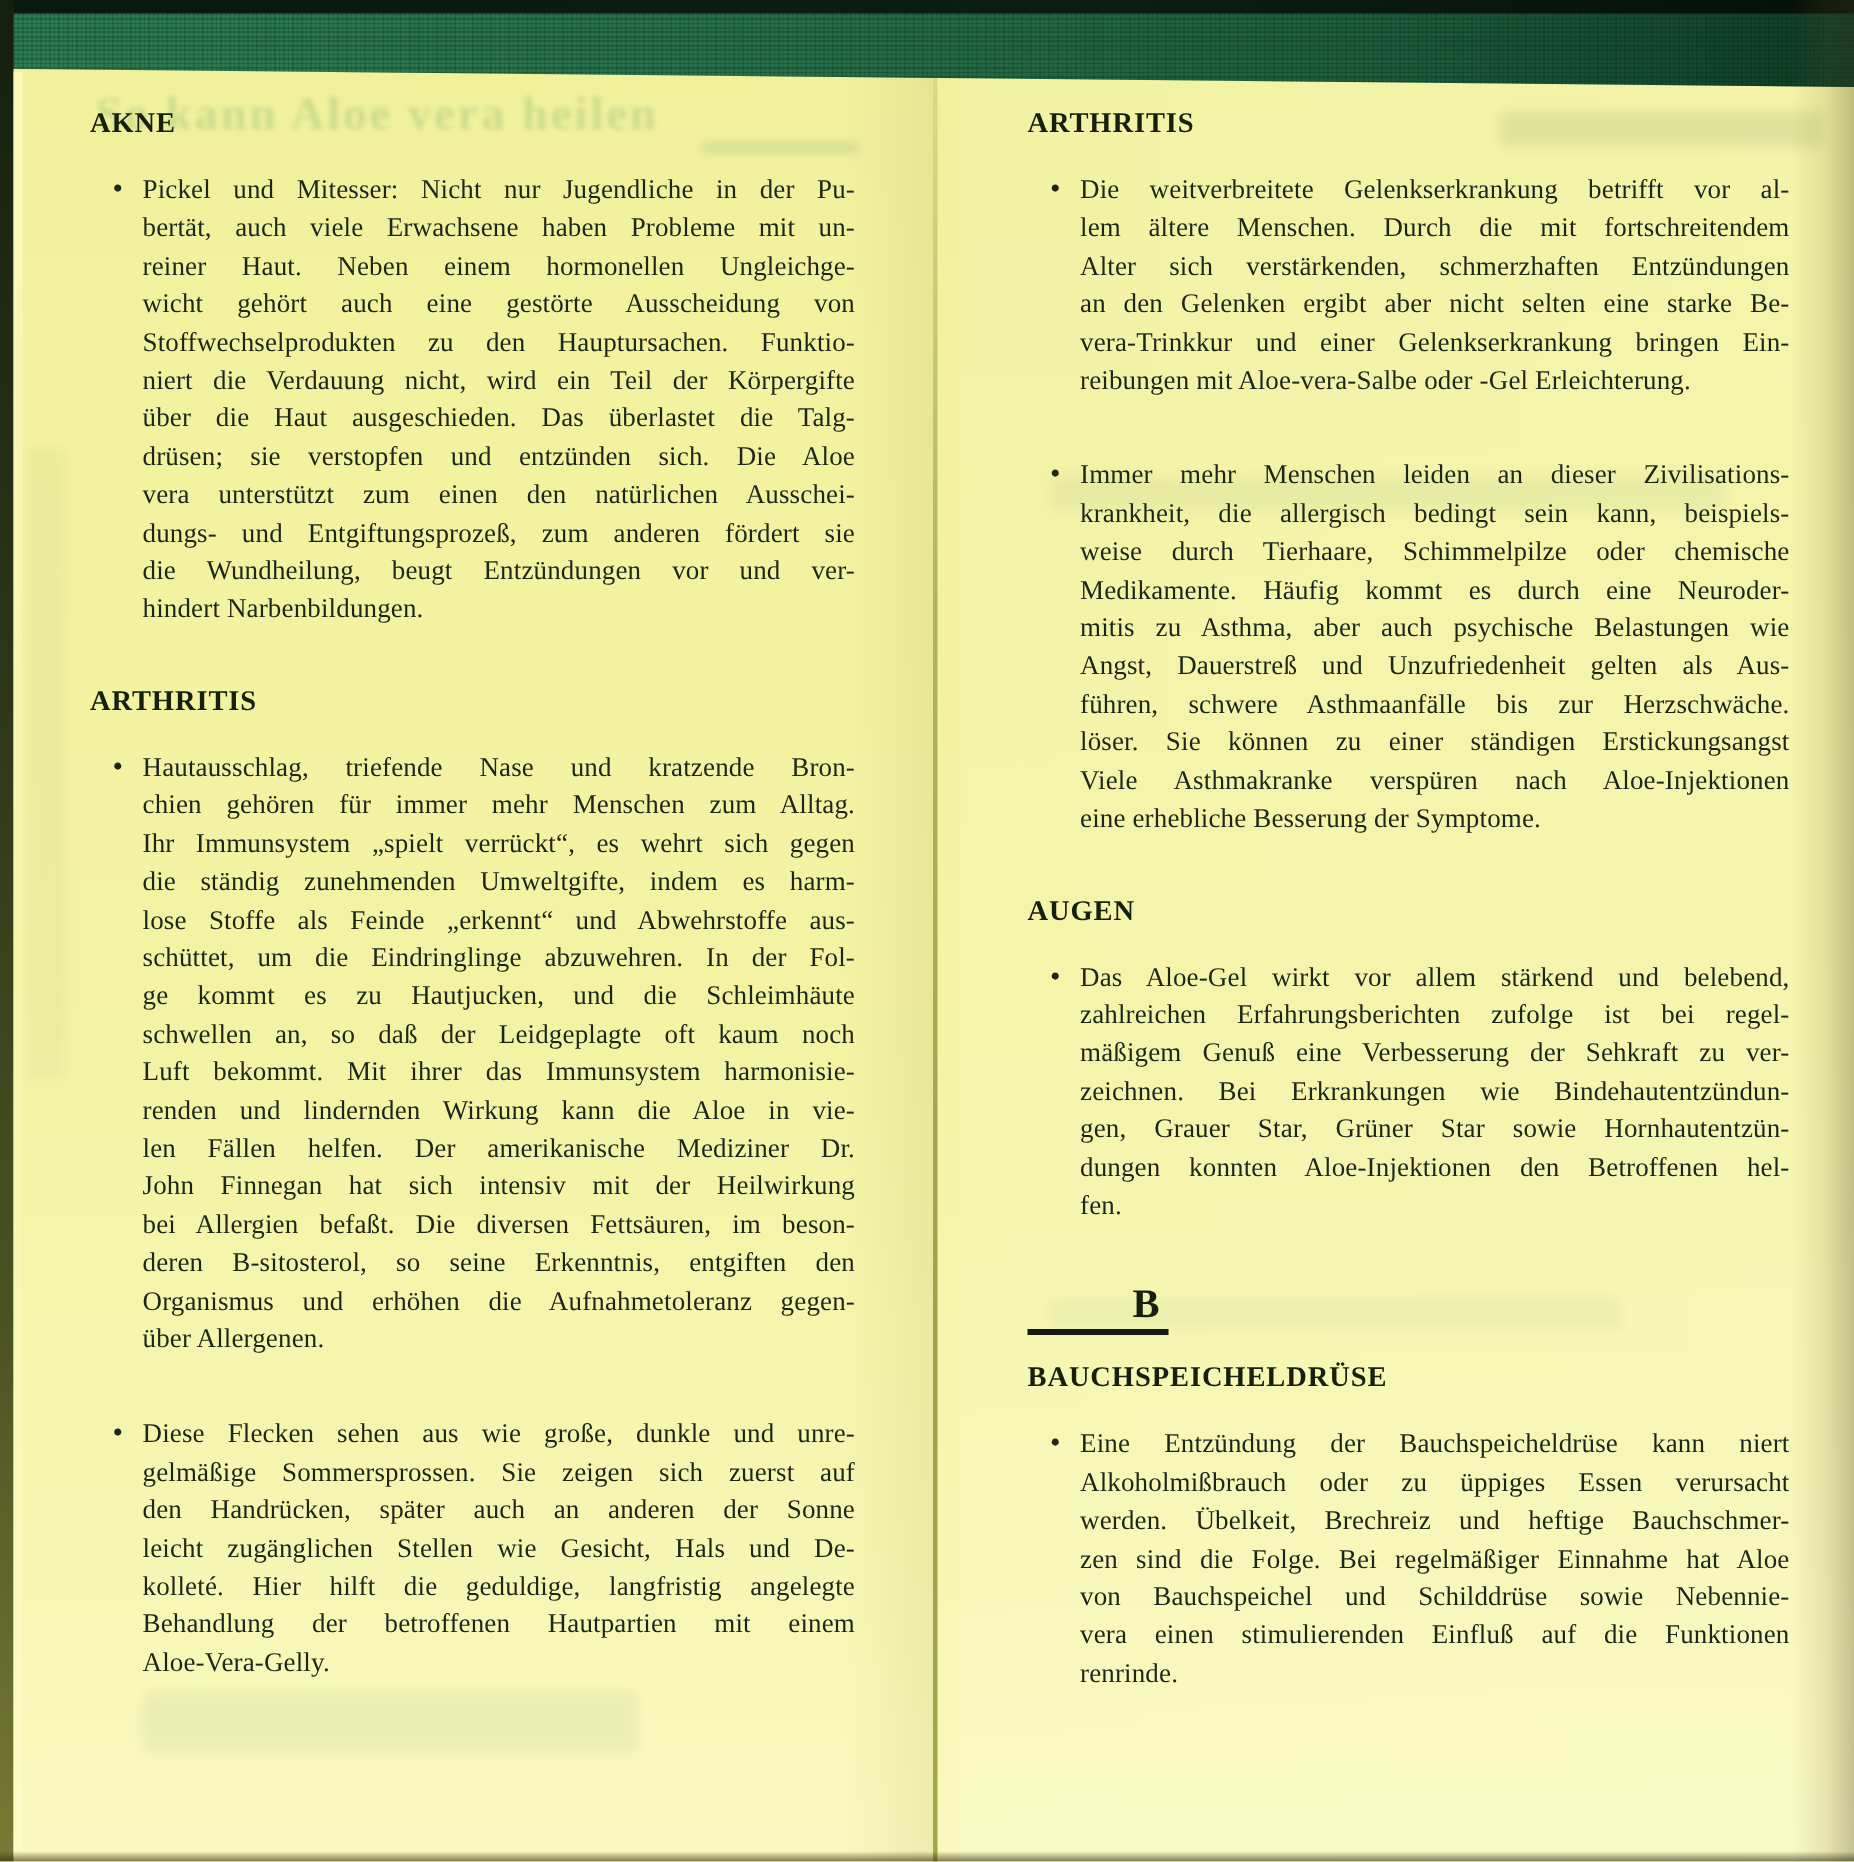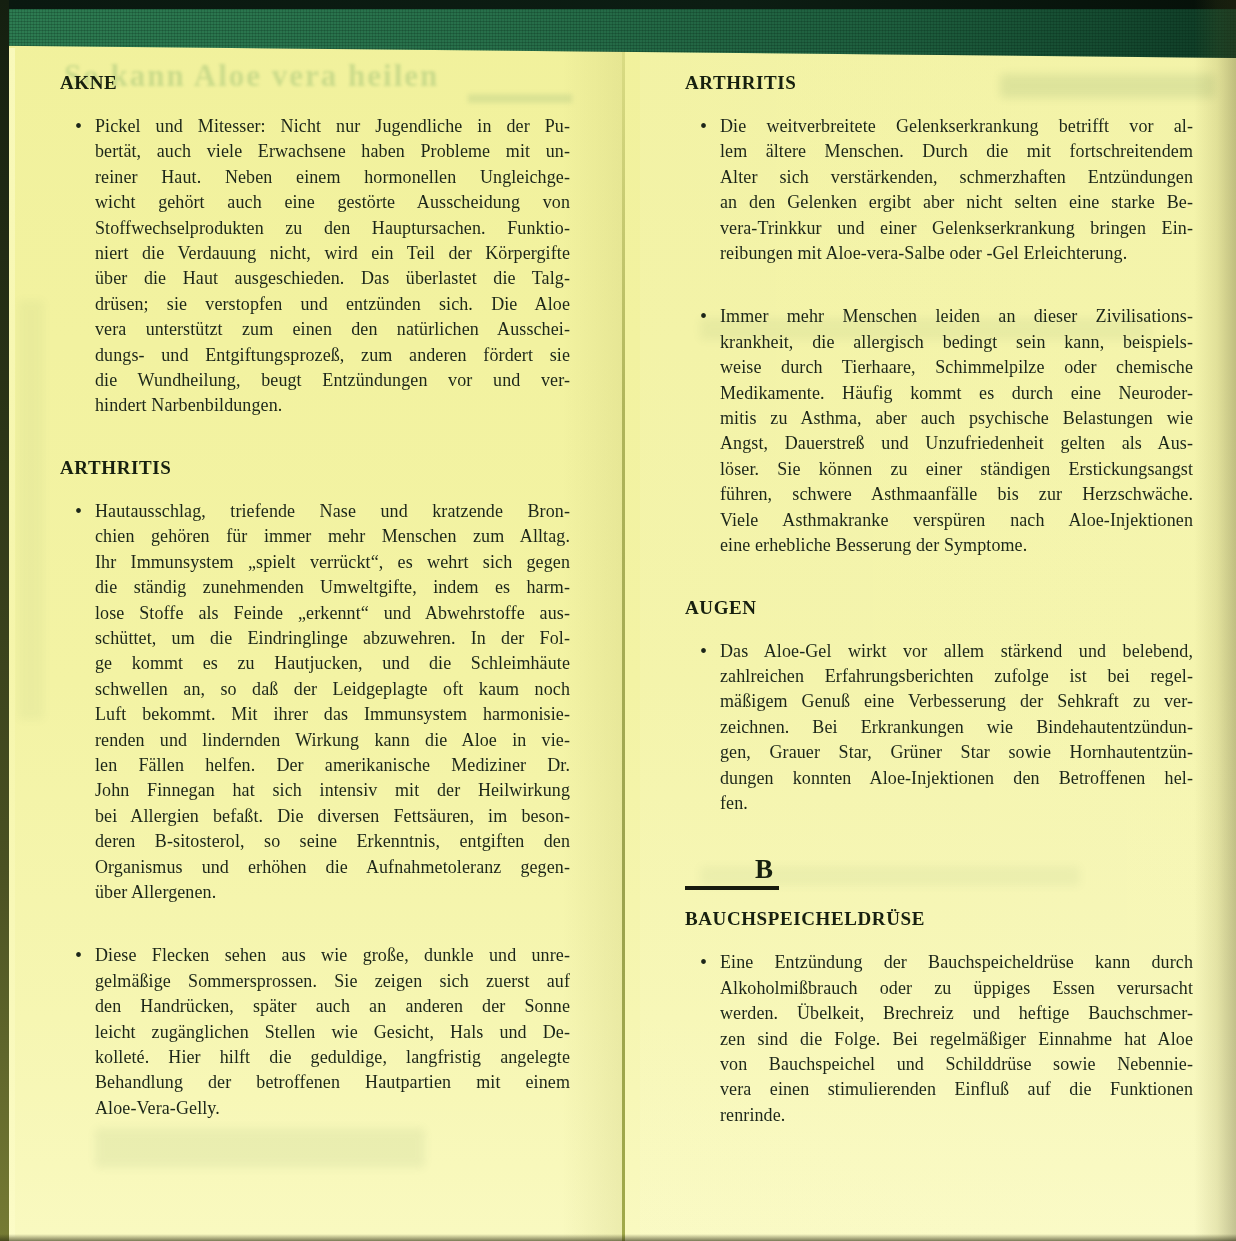--- a/index.html
+++ b/index.html
@@ -211,22 +211,22 @@
       <section class="entry">
         <div class="entry-body">
           <span class="bullet">•</span>
           <div class="lines">
             <div class="line">Immer mehr Menschen leiden an dieser Zivilisations-</div>
             <div class="line">krankheit, die allergisch bedingt sein kann, beispiels-</div>
             <div class="line">weise durch Tierhaare, Schimmelpilze oder chemische</div>
             <div class="line">Medikamente. Häufig kommt es durch eine Neuroder-</div>
             <div class="line">mitis zu Asthma, aber auch psychische Belastungen wie</div>
             <div class="line">Angst, Dauerstreß und Unzufriedenheit gelten als Aus-</div>
+            <div class="line">führen, schwere Asthmaanfälle bis zur Herzschwäche.</div>
             <div class="line">löser. Sie können zu einer ständigen Erstickungsangst</div>
-            <div class="line">führen, schwere Asthmaanfälle bis zur Herzschwäche.</div>
             <div class="line">Viele Asthmakranke verspüren nach Aloe-Injektionen</div>
             <div class="line last">eine erhebliche Besserung der Symptome.</div>
           </div>
         </div>
       </section>
       <section class="entry">
         <h2 class="entry-heading">AUGEN</h2>
         <div class="entry-body">
           <span class="bullet">•</span>
           <div class="lines">
@@ -239,21 +239,21 @@
             <div class="line last">fen.</div>
           </div>
         </div>
       </section>
       <div class="letter-divider"><span>B</span></div>
       <section class="entry">
         <h2 class="entry-heading">BAUCHSPEICHELDRÜSE</h2>
         <div class="entry-body">
           <span class="bullet">•</span>
           <div class="lines">
-            <div class="line">Eine Entzündung der Bauchspeicheldrüse kann durch</div>
+            <div class="line">Eine Entzündung der Bauchspeicheldrüse kann niert</div>
             <div class="line">Alkoholmißbrauch oder zu üppiges Essen verursacht</div>
             <div class="line">werden. Übelkeit, Brechreiz und heftige Bauchschmer-</div>
             <div class="line">zen sind die Folge. Bei regelmäßiger Einnahme hat Aloe</div>
             <div class="line">von Bauchspeichel und Schilddrüse sowie Nebennie-</div>
             <div class="line">vera einen stimulierenden Einfluß auf die Funktionen</div>
             <div class="line last">renrinde.</div>
           </div>
         </div>
       </section>
     </div>

